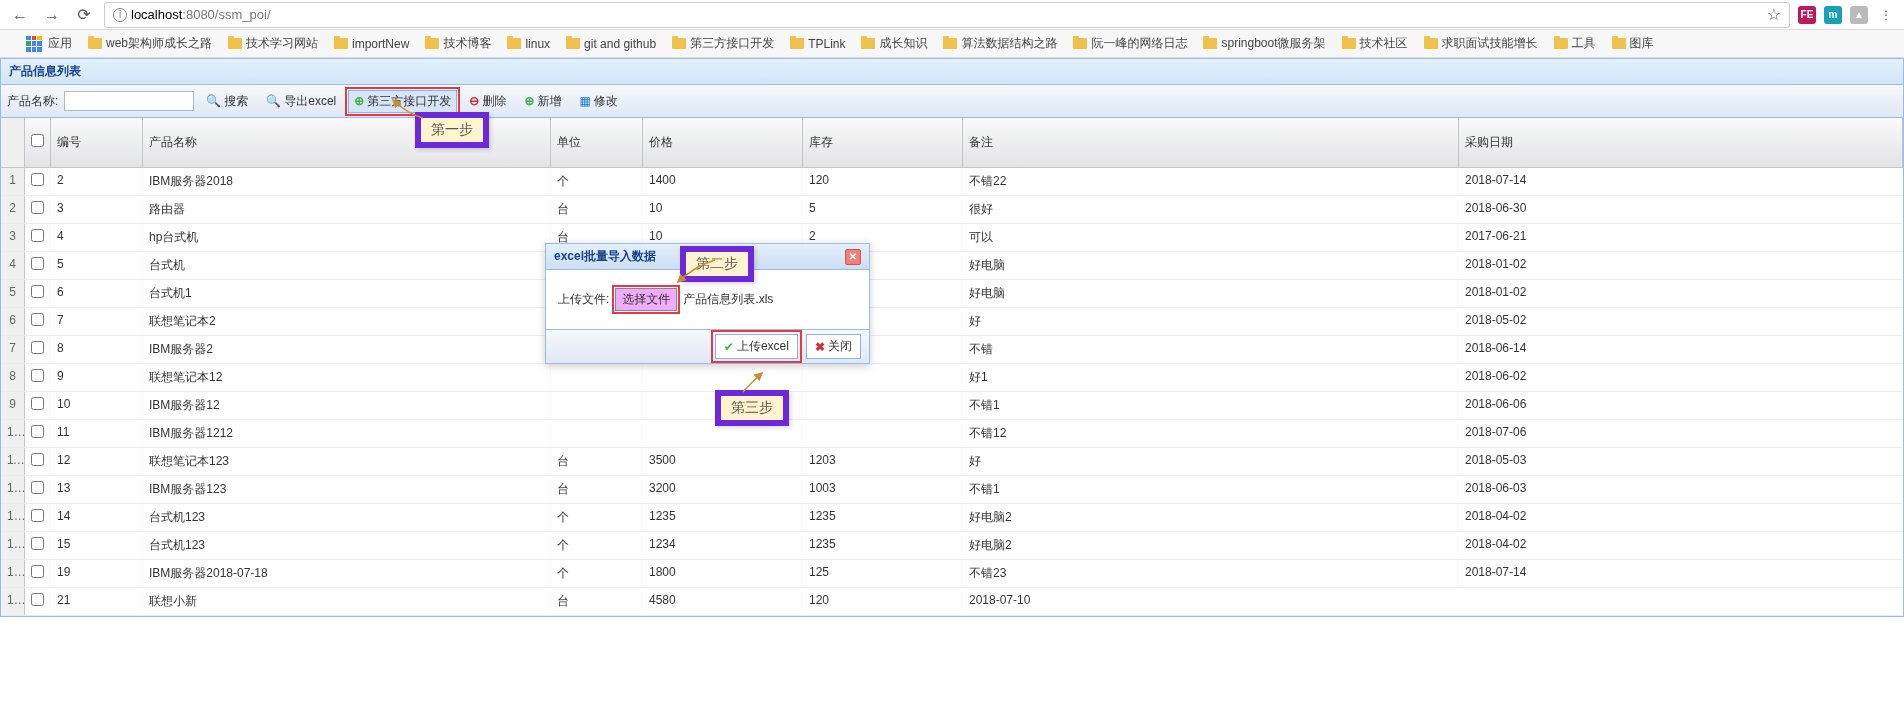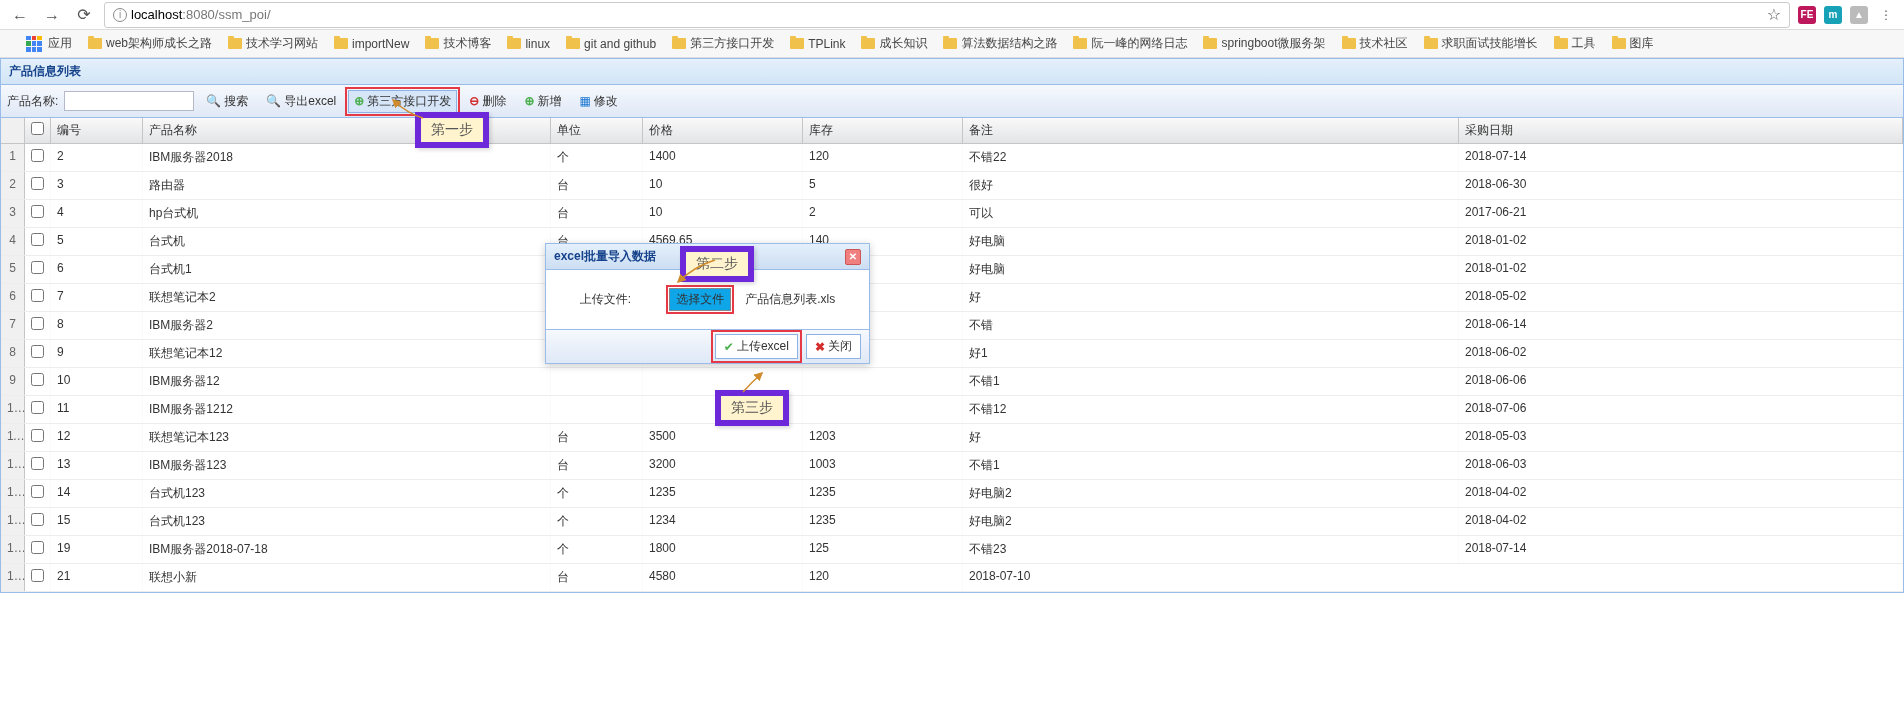--- a/index.html
+++ b/index.html
@@ -41,40 +41,40 @@
     .toolbar-btn { display: flex; align-items: center; gap: 3px; padding: 2px 5px; cursor: pointer; color: #333; border: 1px solid transparent; }
     .toolbar-btn.highlighted { border: 1px solid #8db2e3; background: #d6e5f7; }
     .icon-search { color: #4a7ebb; }
     .icon-add { color: #4caf50; font-weight: bold; }
     .icon-del { color: #d32f2f; font-weight: bold; }
     .icon-edit { color: #1976d2; }
     
     
     .grid { border: 1px solid #99bce8; border-top: none; }
     .grid-header { display: flex; background: linear-gradient(to bottom,#f9f9f9,#e3e4e6); border-bottom: 1px solid #c5c5c5; }
-    .grid-header .cell { border-right: 1px solid #c5c5c5; padding: 4px 6px; font-weight: normal; color: #333; }
+    .grid-header .cell { border-right: 1px solid #c5c5c5; padding: 16px 6px; font-weight: normal; color: #333; }
     .grid-row { display: flex; border-bottom: 1px solid #ededed; }
     .grid-row .cell { border-right: 1px solid #fafafa; padding: 5px 6px; }
     .cell { overflow: hidden; text-overflow: ellipsis; white-space: nowrap; }
     .c-rownum { width: 24px; text-align: center; background: #f0f0f0; color: #666; border-right: 1px solid #c5c5c5 !important; }
     .c-check { width: 26px; text-align: center; }
     .c-id { width: 92px; }
     .c-name { width: 408px; }
     .c-unit { width: 92px; }
     .c-price { width: 160px; }
     .c-stock { width: 160px; }
     .c-remark { width: 496px; }
     .c-date { flex: 1; }
     
     
     .modal { position: absolute; left: 545px; top: 243px; width: 325px; background: #fff; border: 1px solid #99bce8; box-shadow: 0 2px 8px rgba(0,0,0,0.2); }
     .modal-header { background: linear-gradient(to bottom,#e4f0fb,#cddef3); padding: 4px 8px; color: #15428b; font-weight: bold; display: flex; justify-content: space-between; align-items: center; border-bottom: 1px solid #99bce8; }
     .modal-close { width: 16px; height: 16px; background: #f08080; border: 1px solid #c55; border-radius: 2px; color: #fff; display: flex; align-items: center; justify-content: center; font-size: 10px; cursor: pointer; }
-    .modal-body { padding: 18px 12px; display: flex; align-items: center; gap: 14px; justify-content: center; }
-    .file-btn { border: 1px solid #888; background: #0ea5e9; padding: 2px 6px; cursor: pointer; margin-left: 24px; }
+    .modal-body { padding: 18px 12px; display: flex; align-items: center; gap: 6px; justify-content: flex-start; }
+    .file-btn { border: 1px solid #888; background: #f0abfc; padding: 2px 6px; cursor: pointer; }
     .file-btn.anno { outline: 2px solid #e63946; outline-offset: 1px; }
     .modal-footer { background: linear-gradient(to bottom,#f6f9fd,#dfe8f6); border-top: 1px solid #99bce8; padding: 4px 8px; display: flex; justify-content: flex-end; gap: 8px; }
     .modal-btn { display: flex; align-items: center; gap: 3px; padding: 3px 8px; border: 1px solid #8db2e3; background: #fff; cursor: pointer; }
     .modal-btn.anno { outline: 2px solid #e63946; outline-offset: 2px; }
     .check-icon { color: #4caf50; }
     .x-icon { color: #d32f2f; font-weight: bold; }
     
     
     .anno-label { position: absolute; background: #fff4ce; border: 6px solid #6d28d9; padding: 3px 10px; color: #555; box-shadow: 2px 2px 4px rgba(0,0,0,0.15); font-size: 14px; }
     .anno-outline { outline: 2px solid #e63946; outline-offset: 1px; }

